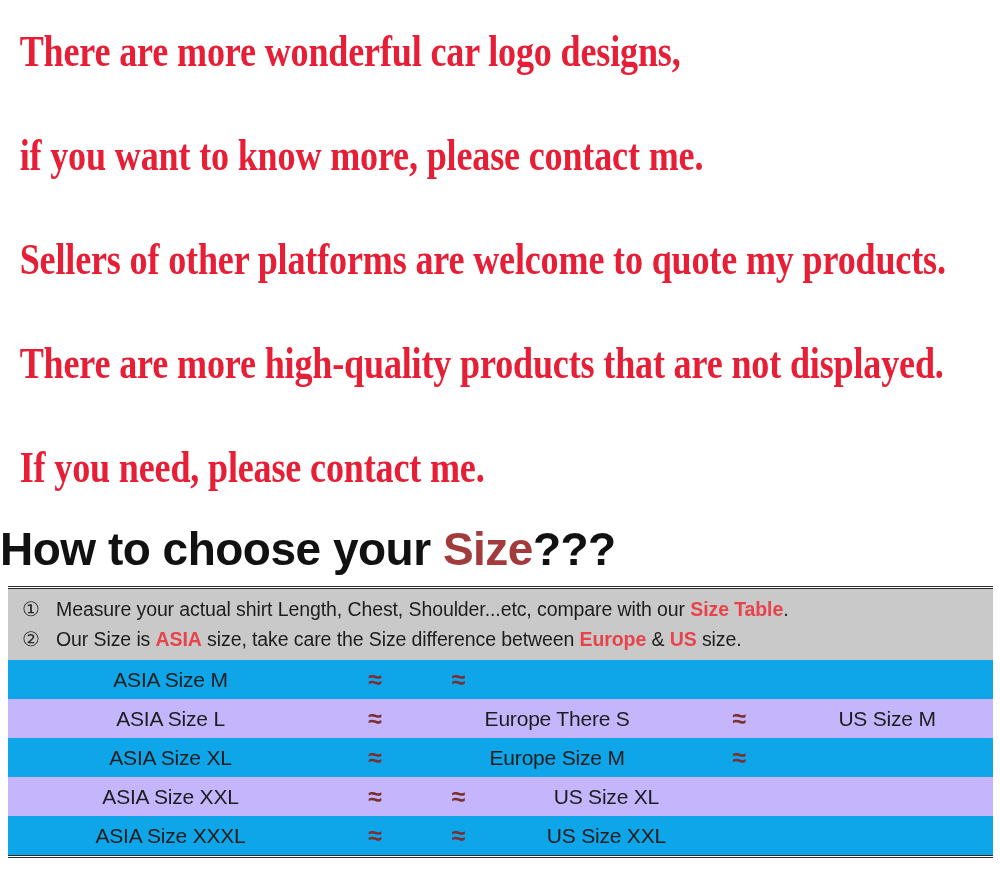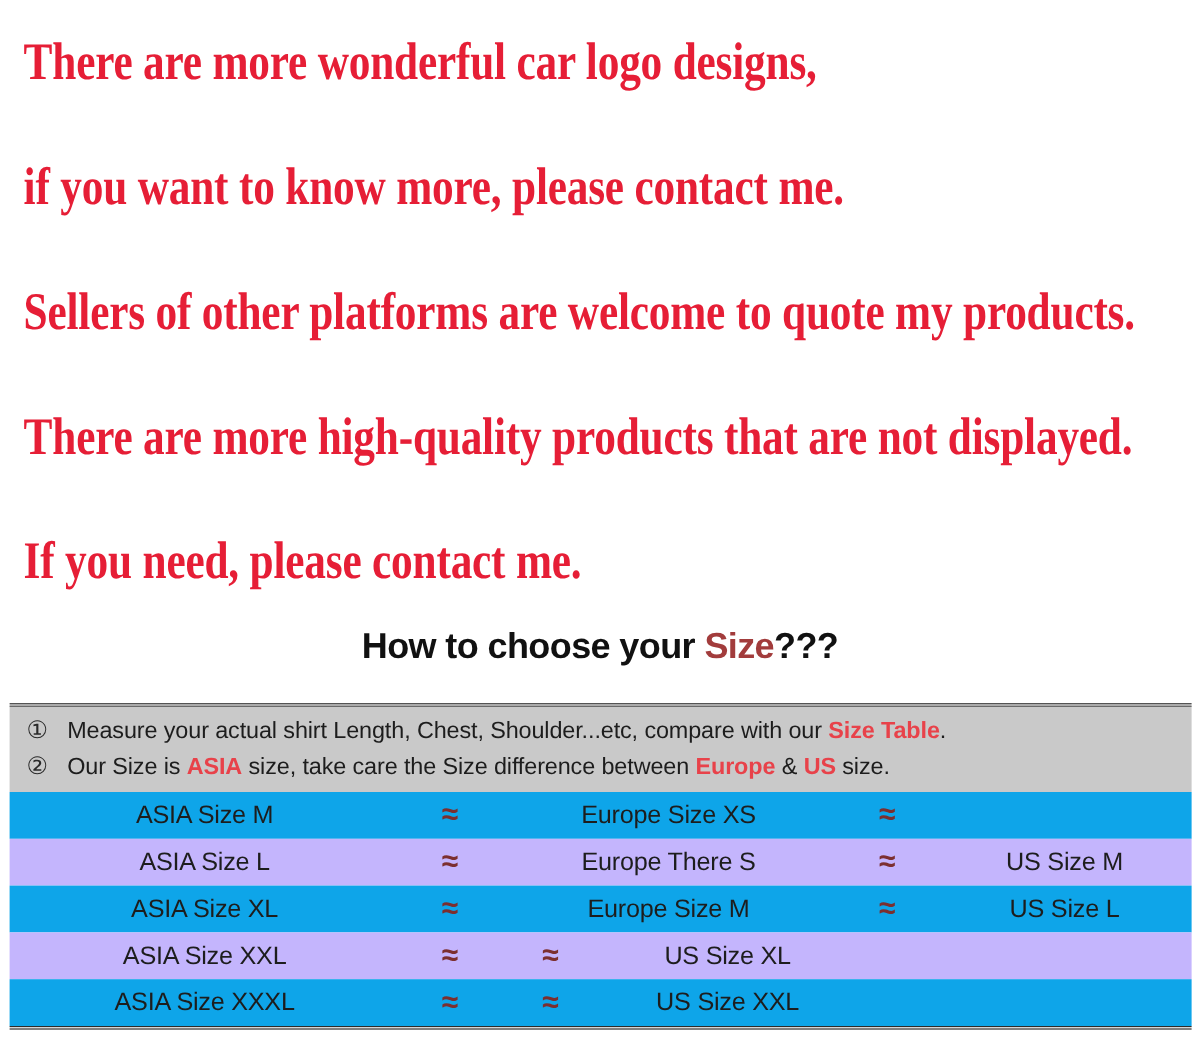--- a/index.html
+++ b/index.html
@@ -49,24 +49,24 @@
   .promo-line.l3 { font-size: 44px; }
   .promo-line.l4 { font-size: 44px; }
   .promo-line.l5 { font-size: 44px; }
 
   
   .size-heading {
     position: absolute;
     left: 0;
     top: 522px;
     width: 1000px;
-    text-align: center;
+    text-align: left;
     font-family: "Liberation Sans", sans-serif;
     font-weight: bold;
-    font-size: 30px;
+    font-size: 46px;
     letter-spacing: -0.5px;
     color: #111111;
     white-space: nowrap;
   }
   .size-heading .hl-size {
     color: #a23c3c;
   }
 
   
   .size-table {
@@ -153,36 +153,34 @@
       <div class="note-row">
         <span class="note-num">②</span>
         <span class="note-text"><span>Our Size is </span><span class="em-red">ASIA</span><span> size, take care the Size difference between </span><span class="em-red">Europe</span><span> &amp; </span><span class="em-red">US</span><span> size.</span></span>
       </div>
     </div>
 
     <div class="rows" id="size-rows">
         <div class="srow plain">
           <div class="cell-asia">ASIA Size M</div>
           <div class="cell-approx" style="color: rgb(124, 47, 47);">≈</div>
-          <div class="cell-eu">Europe Size XS</div>
           <div class="cell-approx" style="color: rgb(124, 47, 47);">≈</div>
         </div>
         <div class="srow alt">
           <div class="cell-asia">ASIA Size L</div>
           <div class="cell-approx" style="color: rgb(124, 47, 47);">≈</div>
           <div class="cell-eu">Europe There S</div>
           <div class="cell-approx" style="color: rgb(124, 47, 47);">≈</div>
           <div class="cell-us">US Size M</div>
         </div>
         <div class="srow plain">
           <div class="cell-asia">ASIA Size XL</div>
           <div class="cell-approx" style="color: rgb(124, 47, 47);">≈</div>
           <div class="cell-eu">Europe Size M</div>
           <div class="cell-approx" style="color: rgb(124, 47, 47);">≈</div>
-          <div class="cell-us">US Size L</div>
         </div>
         <div class="srow alt">
           <div class="cell-asia">ASIA Size XXL</div>
           <div class="cell-approx" style="color: rgb(124, 47, 47);">≈</div>
           <div class="cell-approx" style="color: rgb(124, 47, 47);">≈</div>
           <div class="cell-us">US Size XL</div>
         </div>
         <div class="srow plain">
           <div class="cell-asia">ASIA Size XXXL</div>
           <div class="cell-approx" style="color: rgb(124, 47, 47);">≈</div>

